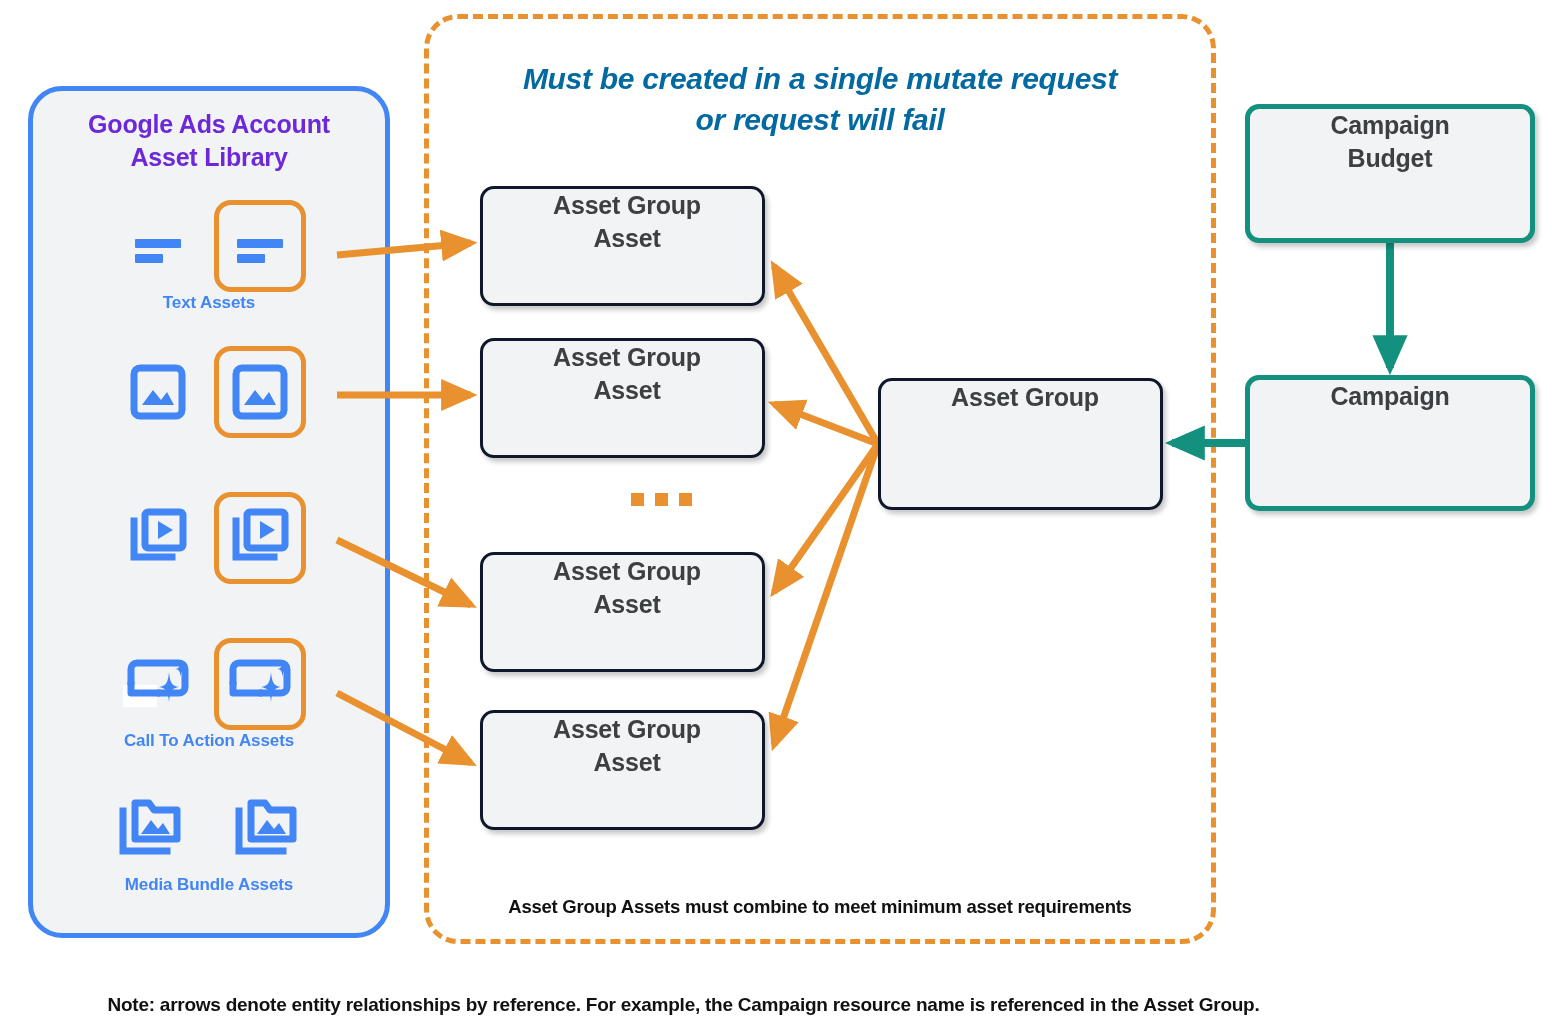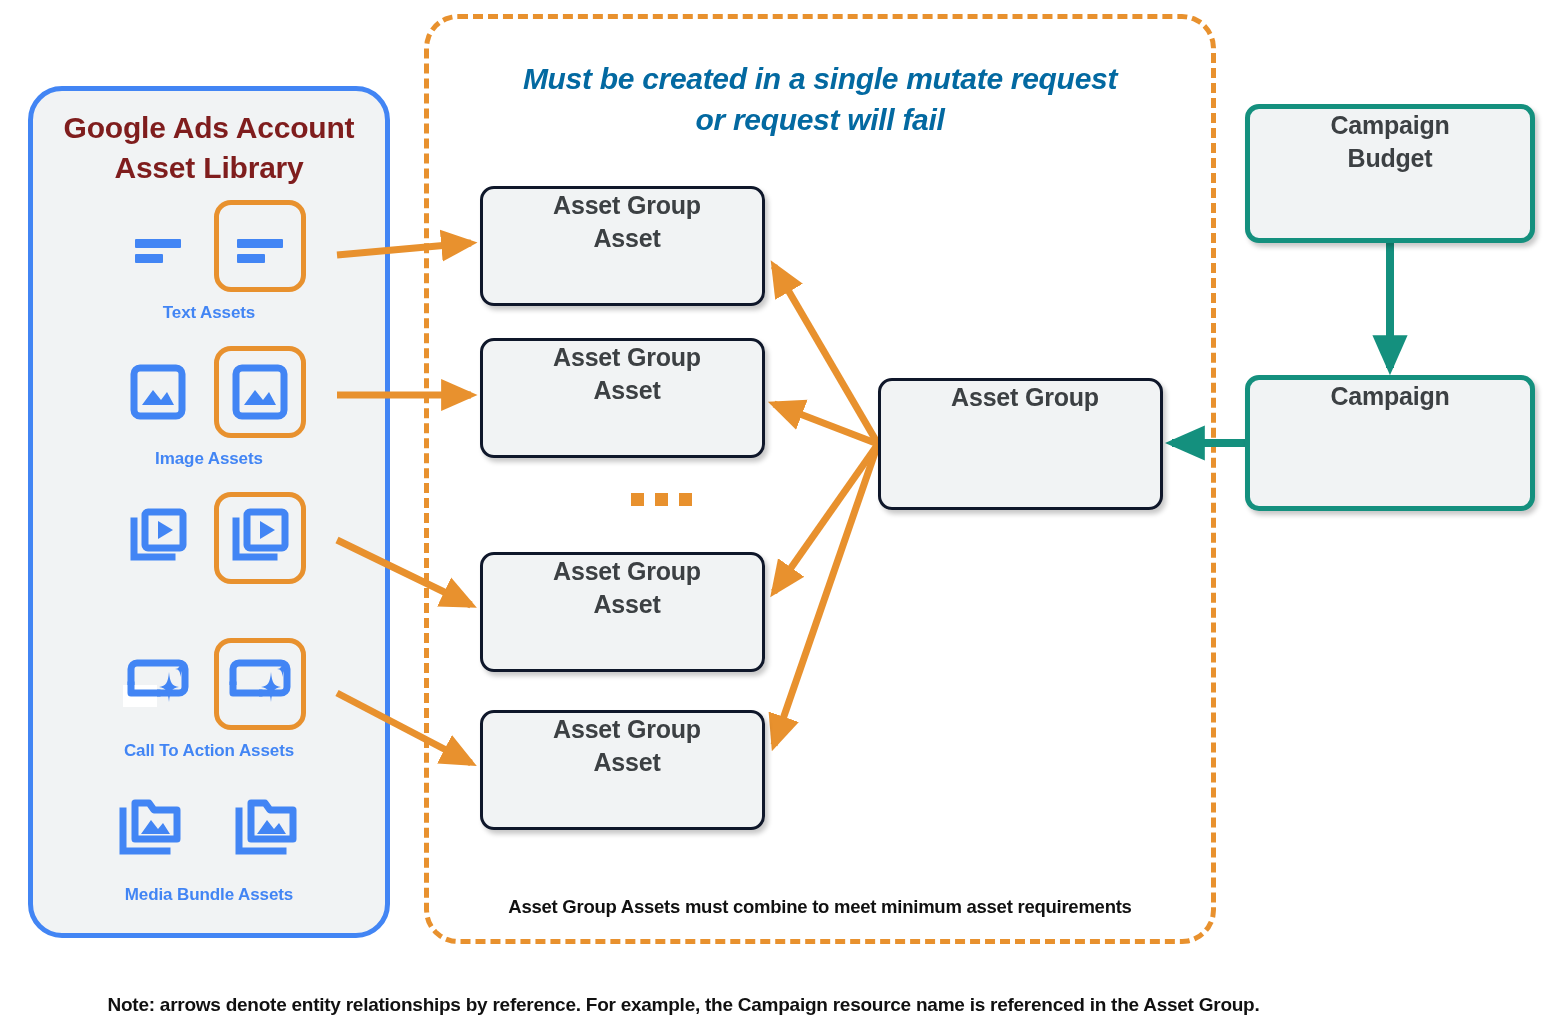--- a/index.html
+++ b/index.html
@@ -26,23 +26,23 @@
     background: #F1F3F4;
     border: 5px solid #4285F4;
     border-radius: 34px;
     box-sizing: border-box;
   }
   #library-title {
     position: absolute;
     left: 28px; top: 108px;
     width: 362px;
     text-align: center;
-    font-size: 30px;
-    font-weight: bold;
-    color: #7f1d1d;
+    font-size: 25px;
+    font-weight: bold;
+    color: #6d28d9;
     line-height: 1.33;
     letter-spacing: -0.2px;
   }
 
   .asset-row { position: absolute; width: 362px; left: 28px; }
   .asset-icons {
     position: relative;
     height: 92px;
     display: flex;
     align-items: center;
@@ -56,21 +56,21 @@
   }
   .icon-wrap.highlight {
     border: 5px solid #E8912E;
     border-radius: 17px;
   }
   .asset-caption {
     text-align: center;
     font-size: 17px;
     font-weight: bold;
     color: #4285F4;
-    margin-top: 11px;
+    margin-top: 1px;
     letter-spacing: -0.1px;
   }
 
   
   #mutate-container {
     left: 424px; top: 14px;
     width: 792px; height: 930px;
     border: 5px dashed #E8912E;
     border-radius: 34px;
     box-sizing: border-box;
@@ -187,21 +187,20 @@
           <path d="M15 44 L26 29 L34 39 L40 31 L47 44 Z" fill="#4285F4"></path>
         </svg>
       </div>
       <div class="icon-wrap highlight">
         <svg width="62" height="62" viewBox="0 0 62 62">
           <rect x="7" y="7" width="48" height="48" rx="6" fill="none" stroke="#4285F4" stroke-width="7"></rect>
           <path d="M15 44 L26 29 L34 39 L40 31 L47 44 Z" fill="#4285F4"></path>
         </svg>
       </div>
     </div>
-    <div class="asset-caption">Image Assets</div>
   </div>
 
   <div class="asset-row" style="top:492px">
     <div class="asset-icons">
       <div class="icon-wrap">
         <svg width="66" height="62" viewBox="0 0 66 62">
           <path d="M9 14 L9 50 L47 50" fill="none" stroke="#4285F4" stroke-width="7" stroke-linecap="square"></path>
           <rect x="20" y="5" width="38" height="36" rx="3" fill="none" stroke="#4285F4" stroke-width="7"></rect>
           <path d="M33 14 L48 23 L33 32 Z" fill="#4285F4"></path>
         </svg>

